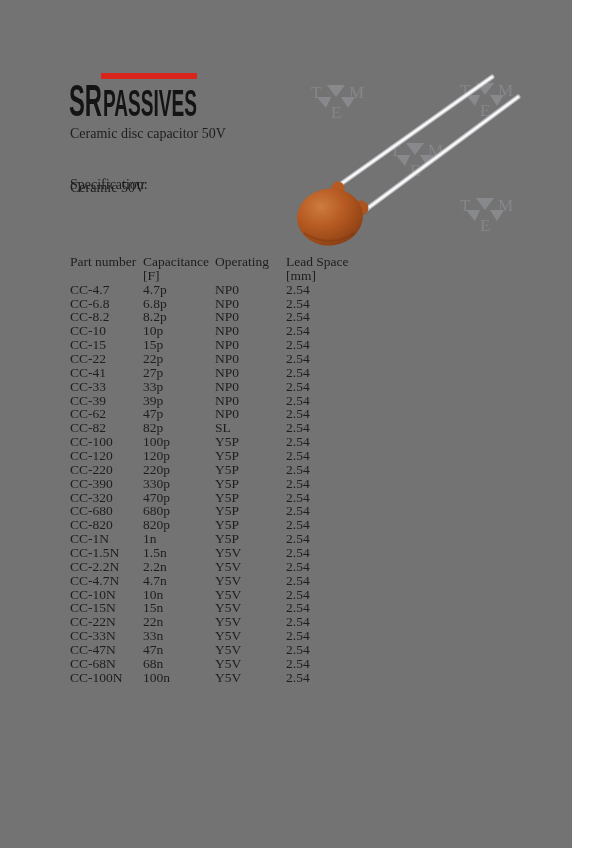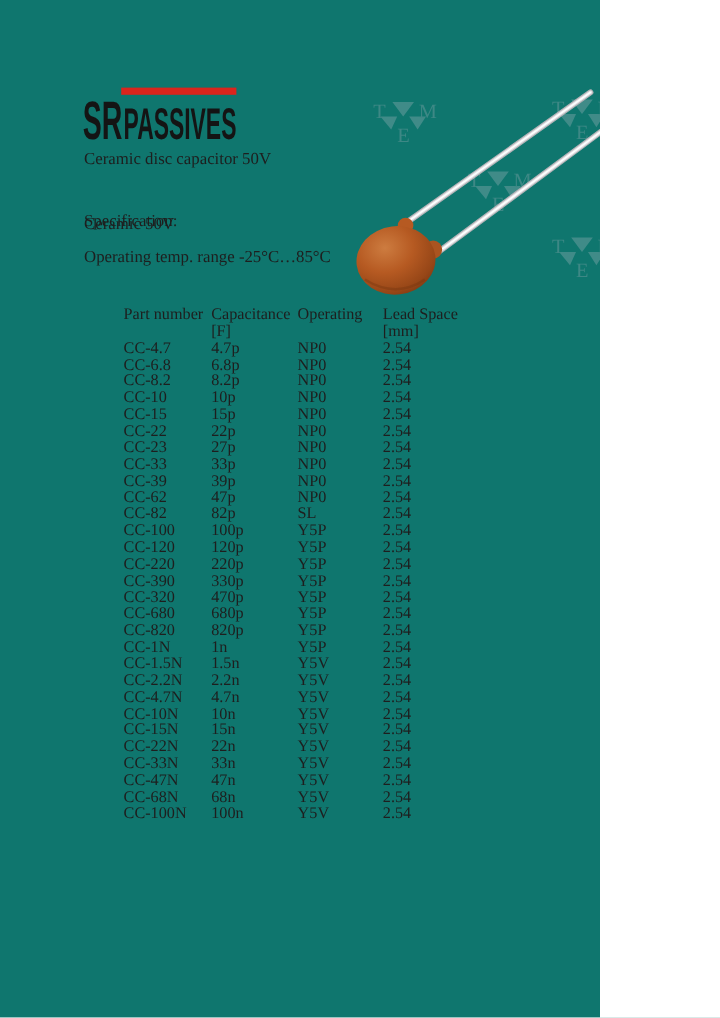--- a/index.html
+++ b/index.html
@@ -1,45 +1,44 @@
 <!DOCTYPE html>
 <html><head>
 <meta charset="utf-8">
 <style>
   html,body{margin:0;padding:0;background:#ffffff;}
   .page{
-    position:relative;width:500px;height:848px;background:#0f766e;
+    position:relative;width:572px;height:848px;background:#737373;
     font-family:"Liberation Serif", serif;color:#1e1e1e;overflow:hidden;
   }
   .abs{position:absolute;}
   .bodyline{font-size:14px;line-height:15px;white-space:nowrap;}
   
   .logo-svg{position:absolute;left:69px;top:70px;}
   
-  .spec-table{position:absolute;left:70px;top:255px;width:300px;margin-left:33px;}
+  .spec-table{position:absolute;left:70px;top:255px;width:300px;}
   .tr{display:grid;grid-template-columns:73px 72px 71px 70px;height:13.86px;}
   .td{font-size:13.5px;line-height:13.86px;white-space:nowrap;}
   
   .photo-svg{position:absolute;left:290px;top:55px;}
 </style>
 </head>
 <body>
 
 <div class="page">
 
   <svg class="logo-svg" width="140" height="52">
     <rect x="32" y="3" width="96" height="6" fill="#da251d"></rect>
     <text x="0" y="46" font-family="Liberation Sans, sans-serif" font-weight="bold" font-size="45" textLength="33" lengthAdjust="spacingAndGlyphs" fill="#141414">SR</text>
     <text x="34" y="46" font-family="Liberation Sans, sans-serif" font-weight="bold" font-size="37" textLength="94" lengthAdjust="spacingAndGlyphs" fill="#141414">PASSIVES</text>
   </svg>
 
   <div class="abs bodyline" style="left:70px;top:126px;">Ceramic disc capacitor 50V</div>
   <div class="abs bodyline" style="left:70px;top:153px;margin-top:24px;">Specification:</div>
   <div class="abs bodyline" style="left:70px;top:180px;">Ceramic 50V</div>
-  <div class="abs bodyline" style="left:70px;top:207px;">Operating temp. range -25°C…85°C</div>
 
   <svg class="photo-svg" width="280" height="200" viewBox="0 0 280 200">
     <defs>
       <radialGradient id="discGrad" cx="38%" cy="30%" r="80%">
         <stop offset="0%" stop-color="#cd7c40"></stop>
         <stop offset="45%" stop-color="#b65a22"></stop>
         <stop offset="82%" stop-color="#964617"></stop>
         <stop offset="100%" stop-color="#7a3811"></stop>
       </radialGradient>
       <g id="wm" font-family="Liberation Serif, serif" fill="#b4b7c2">
@@ -123,21 +122,21 @@
         <div class="td">NP0</div>
         <div class="td">2.54</div>
       </div>
       <div class="tr">
         <div class="td">CC-22</div>
         <div class="td">22p</div>
         <div class="td">NP0</div>
         <div class="td">2.54</div>
       </div>
       <div class="tr">
-        <div class="td">CC-23</div>
+        <div class="td">CC-41</div>
         <div class="td">27p</div>
         <div class="td">NP0</div>
         <div class="td">2.54</div>
       </div>
       <div class="tr">
         <div class="td">CC-33</div>
         <div class="td">33p</div>
         <div class="td">NP0</div>
         <div class="td">2.54</div>
       </div>

